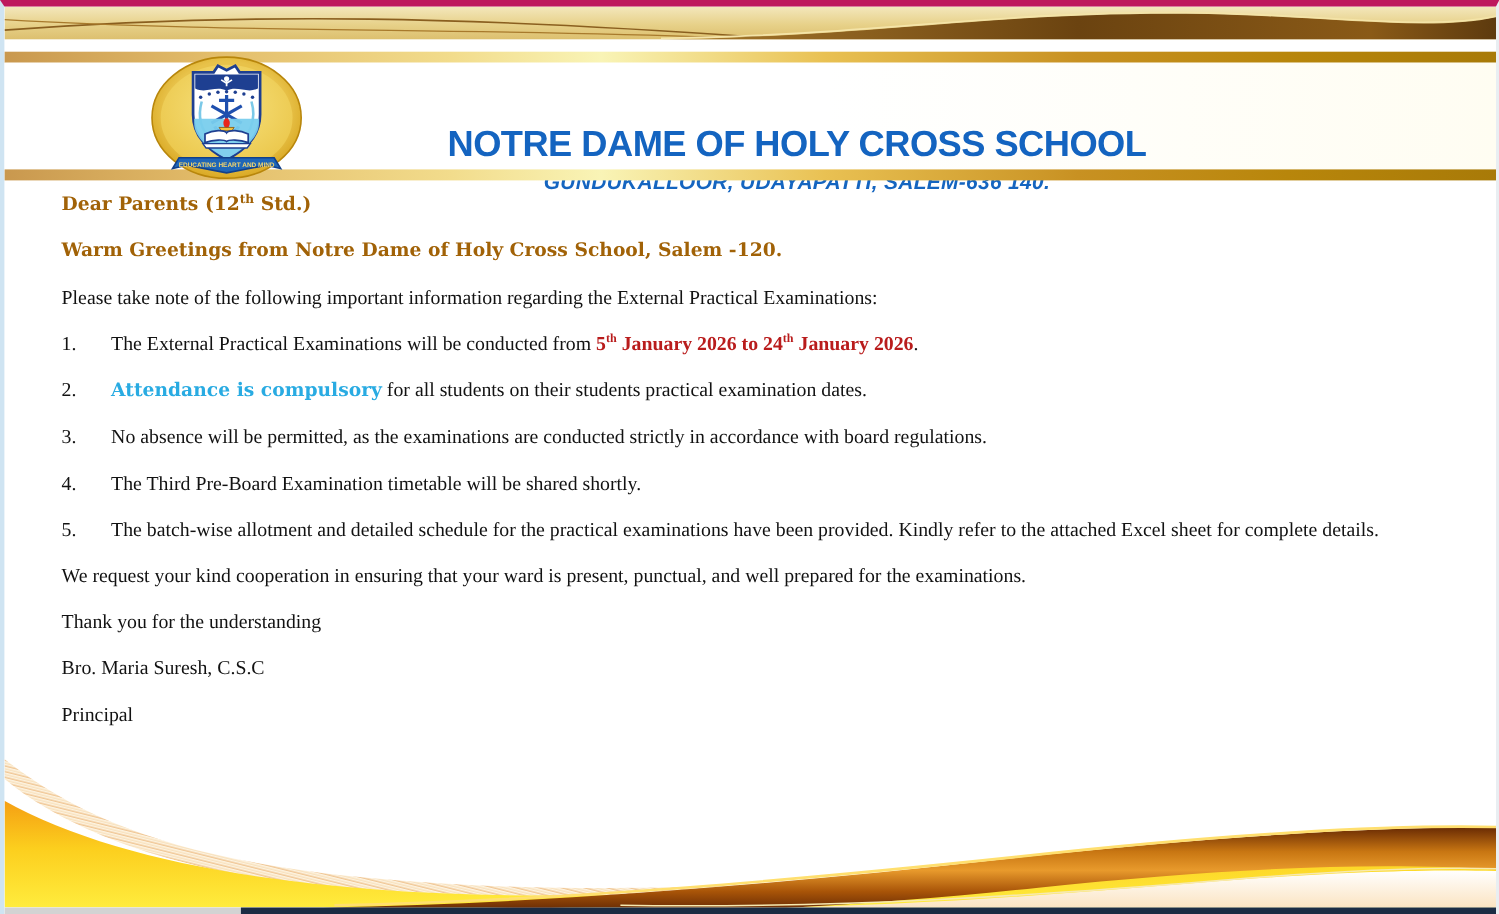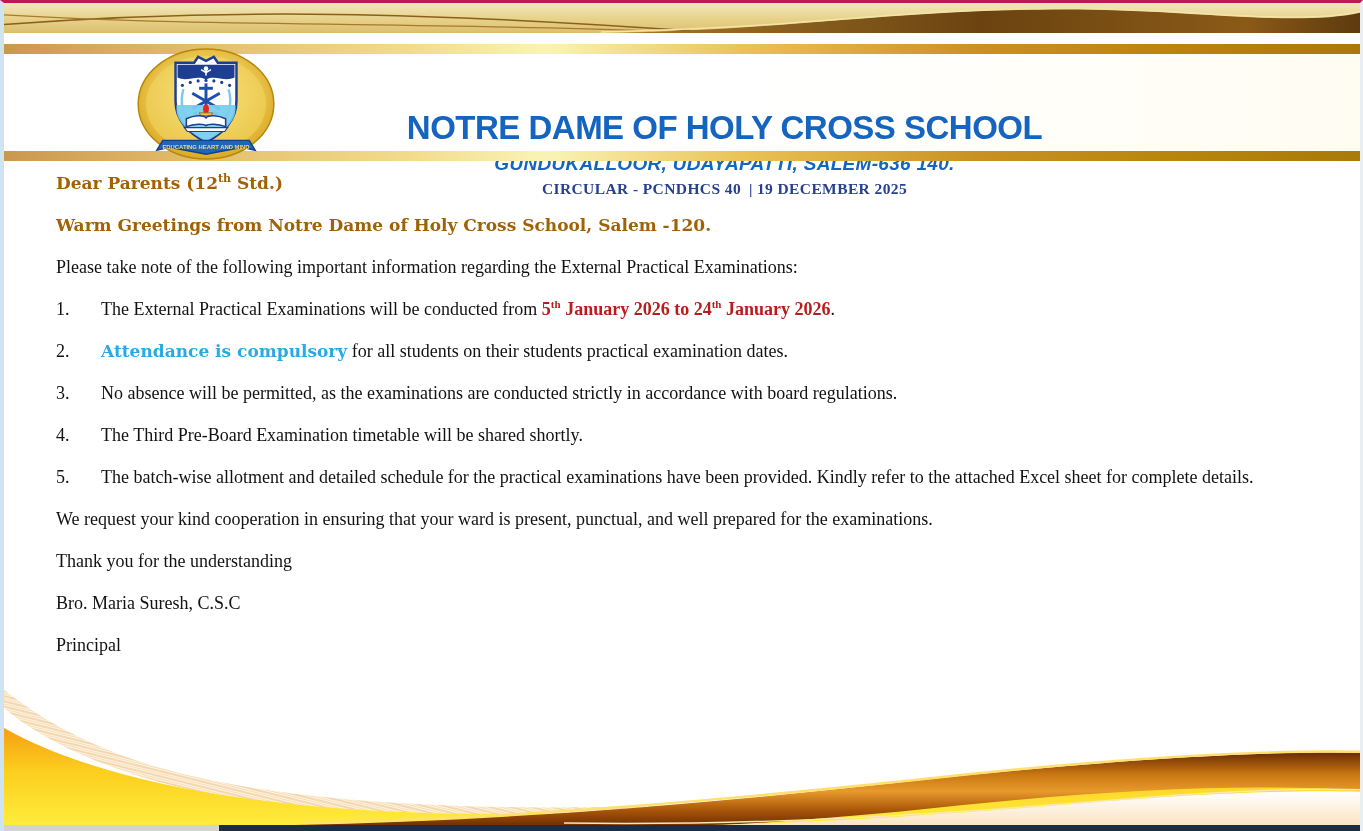--- a/index.html
+++ b/index.html
@@ -1,20 +1,20 @@
 <!DOCTYPE html>
 <html><head>
 <meta charset="utf-8">
 <style>
   * { margin:0; padding:0; box-sizing:border-box; }
   html,body { background:#e9eef2; }
   .page {
     position:relative; width:1363px; height:831px;
     background:#ffffff; overflow:hidden;
-    border-top:3px solid #be185d; border-left:4px solid #cfe4f2; border-right:3px solid #e9eef2;
+    border-top:6px solid #be185d; border-left:4px solid #cfe4f2; border-right:3px solid #e9eef2;
     font-family:"Liberation Serif", serif;
   }
   
   .top-wave { position:absolute; top:0; left:0; width:1356px; height:30px; display:block; }
   .gold-strip {
     position:absolute; left:0; width:1356px; height:10px;
     background:linear-gradient(90deg,#c9984e 0%,#e3bd6a 14%,#f2dc8c 30%,#f9f4b6 40%,#e9c153 55%,#c89122 72%,#b8860b 86%,#a87a08 100%);
   }
   .strip-top { top:41px; }
   .strip-bottom { top:148px; }
@@ -84,23 +84,20 @@
     <path d="M600,28 C800,25 900,5 1080,6 C1200,7 1300,22 1363,9 L1363,28 Z" fill="url(#darkGold)"></path>
     <path d="M600,27 C800,24 900,4 1080,5 C1200,6 1300,21 1363,8" stroke="#f4e4a8" stroke-width="1.4" fill="none"></path>
   </svg>
 
   <div class="gold-strip strip-top"></div>
 
   <div class="header-area">
     <div class="header-text">
       <div class="school-name">NOTRE DAME OF HOLY CROSS SCHOOL</div>
       <div class="school-address">GUNDUKALLOOR, UDAYAPATTI, SALEM-636 140.</div>
-      <div class="circular-line">
-        <span>CIRCULAR - PCNDHCS 40</span><span class="sep">|</span><span>19 DECEMBER 2025</span>
-      </div>
     </div>
   </div>
 
   <div class="logo-wrap">
     <svg viewBox="0 0 140 116" width="138" height="114" aria-hidden="true">
       <defs>
         <radialGradient id="goldOuter" cx="0.5" cy="0.45" r="0.75">
           <stop offset="0.55" stop-color="#e8c24a"></stop>
             <stop offset="0.8" stop-color="#d4a017"></stop>
             <stop offset="1" stop-color="#a87608"></stop>

